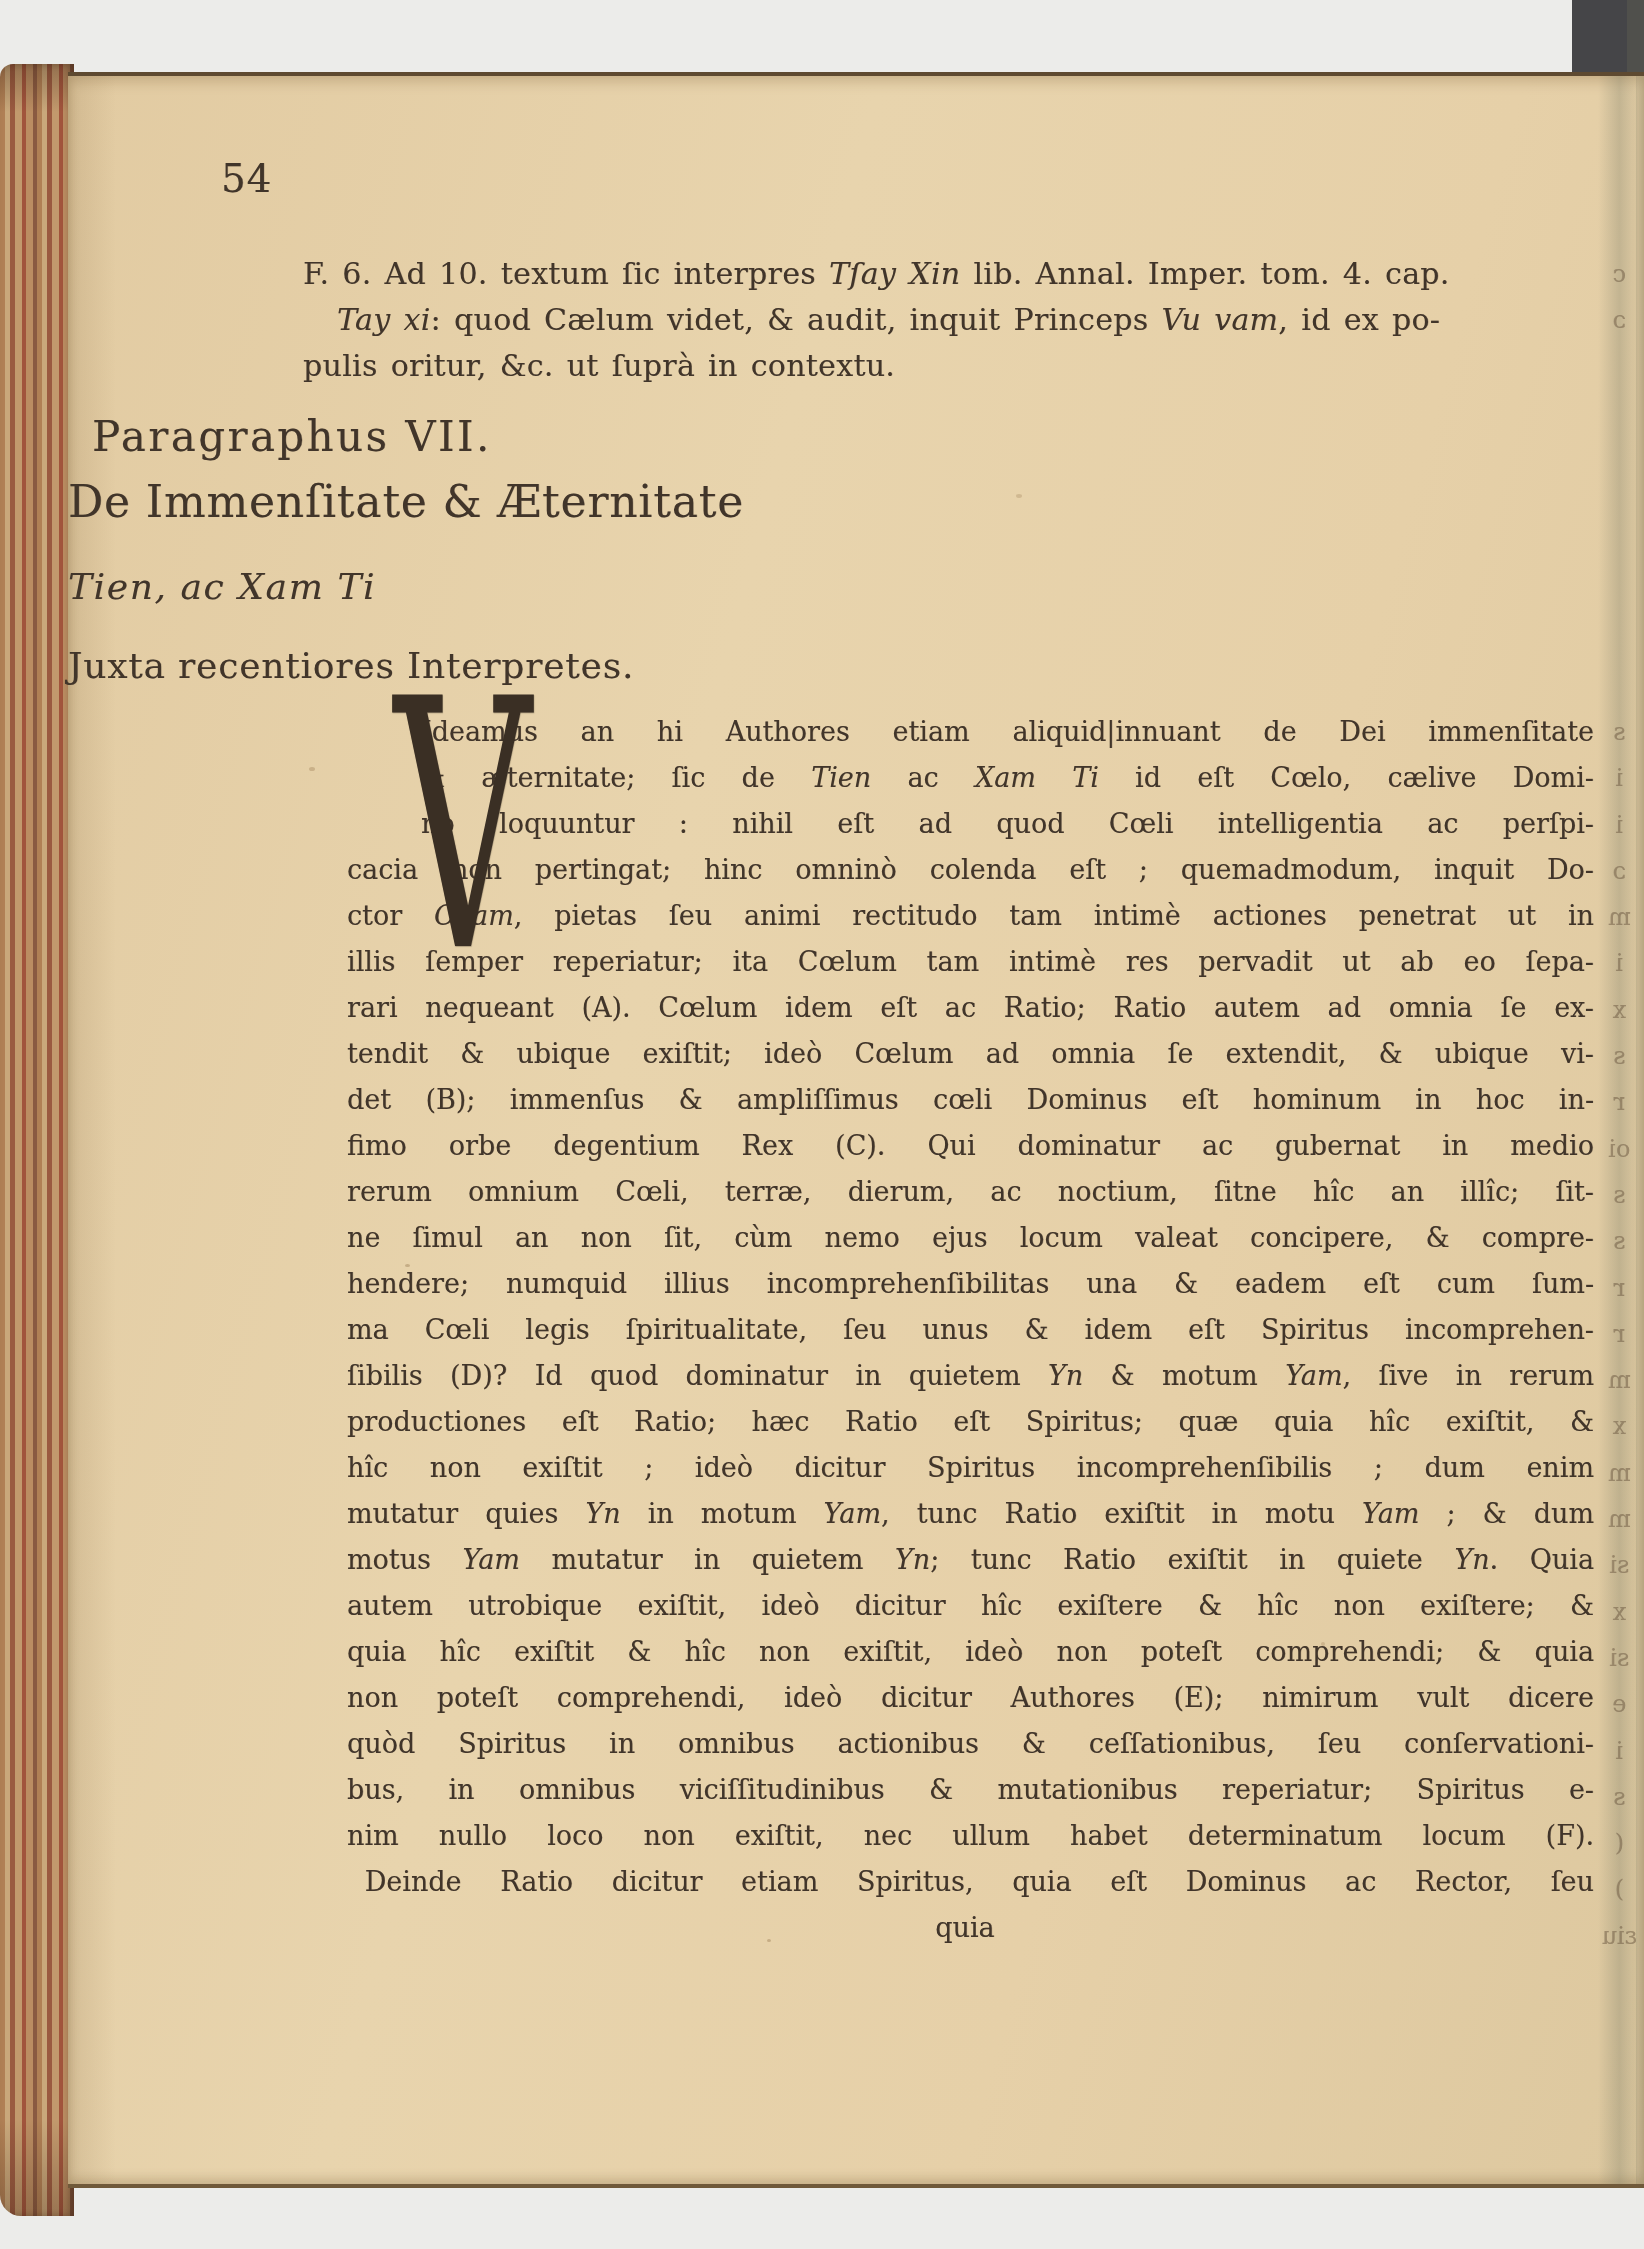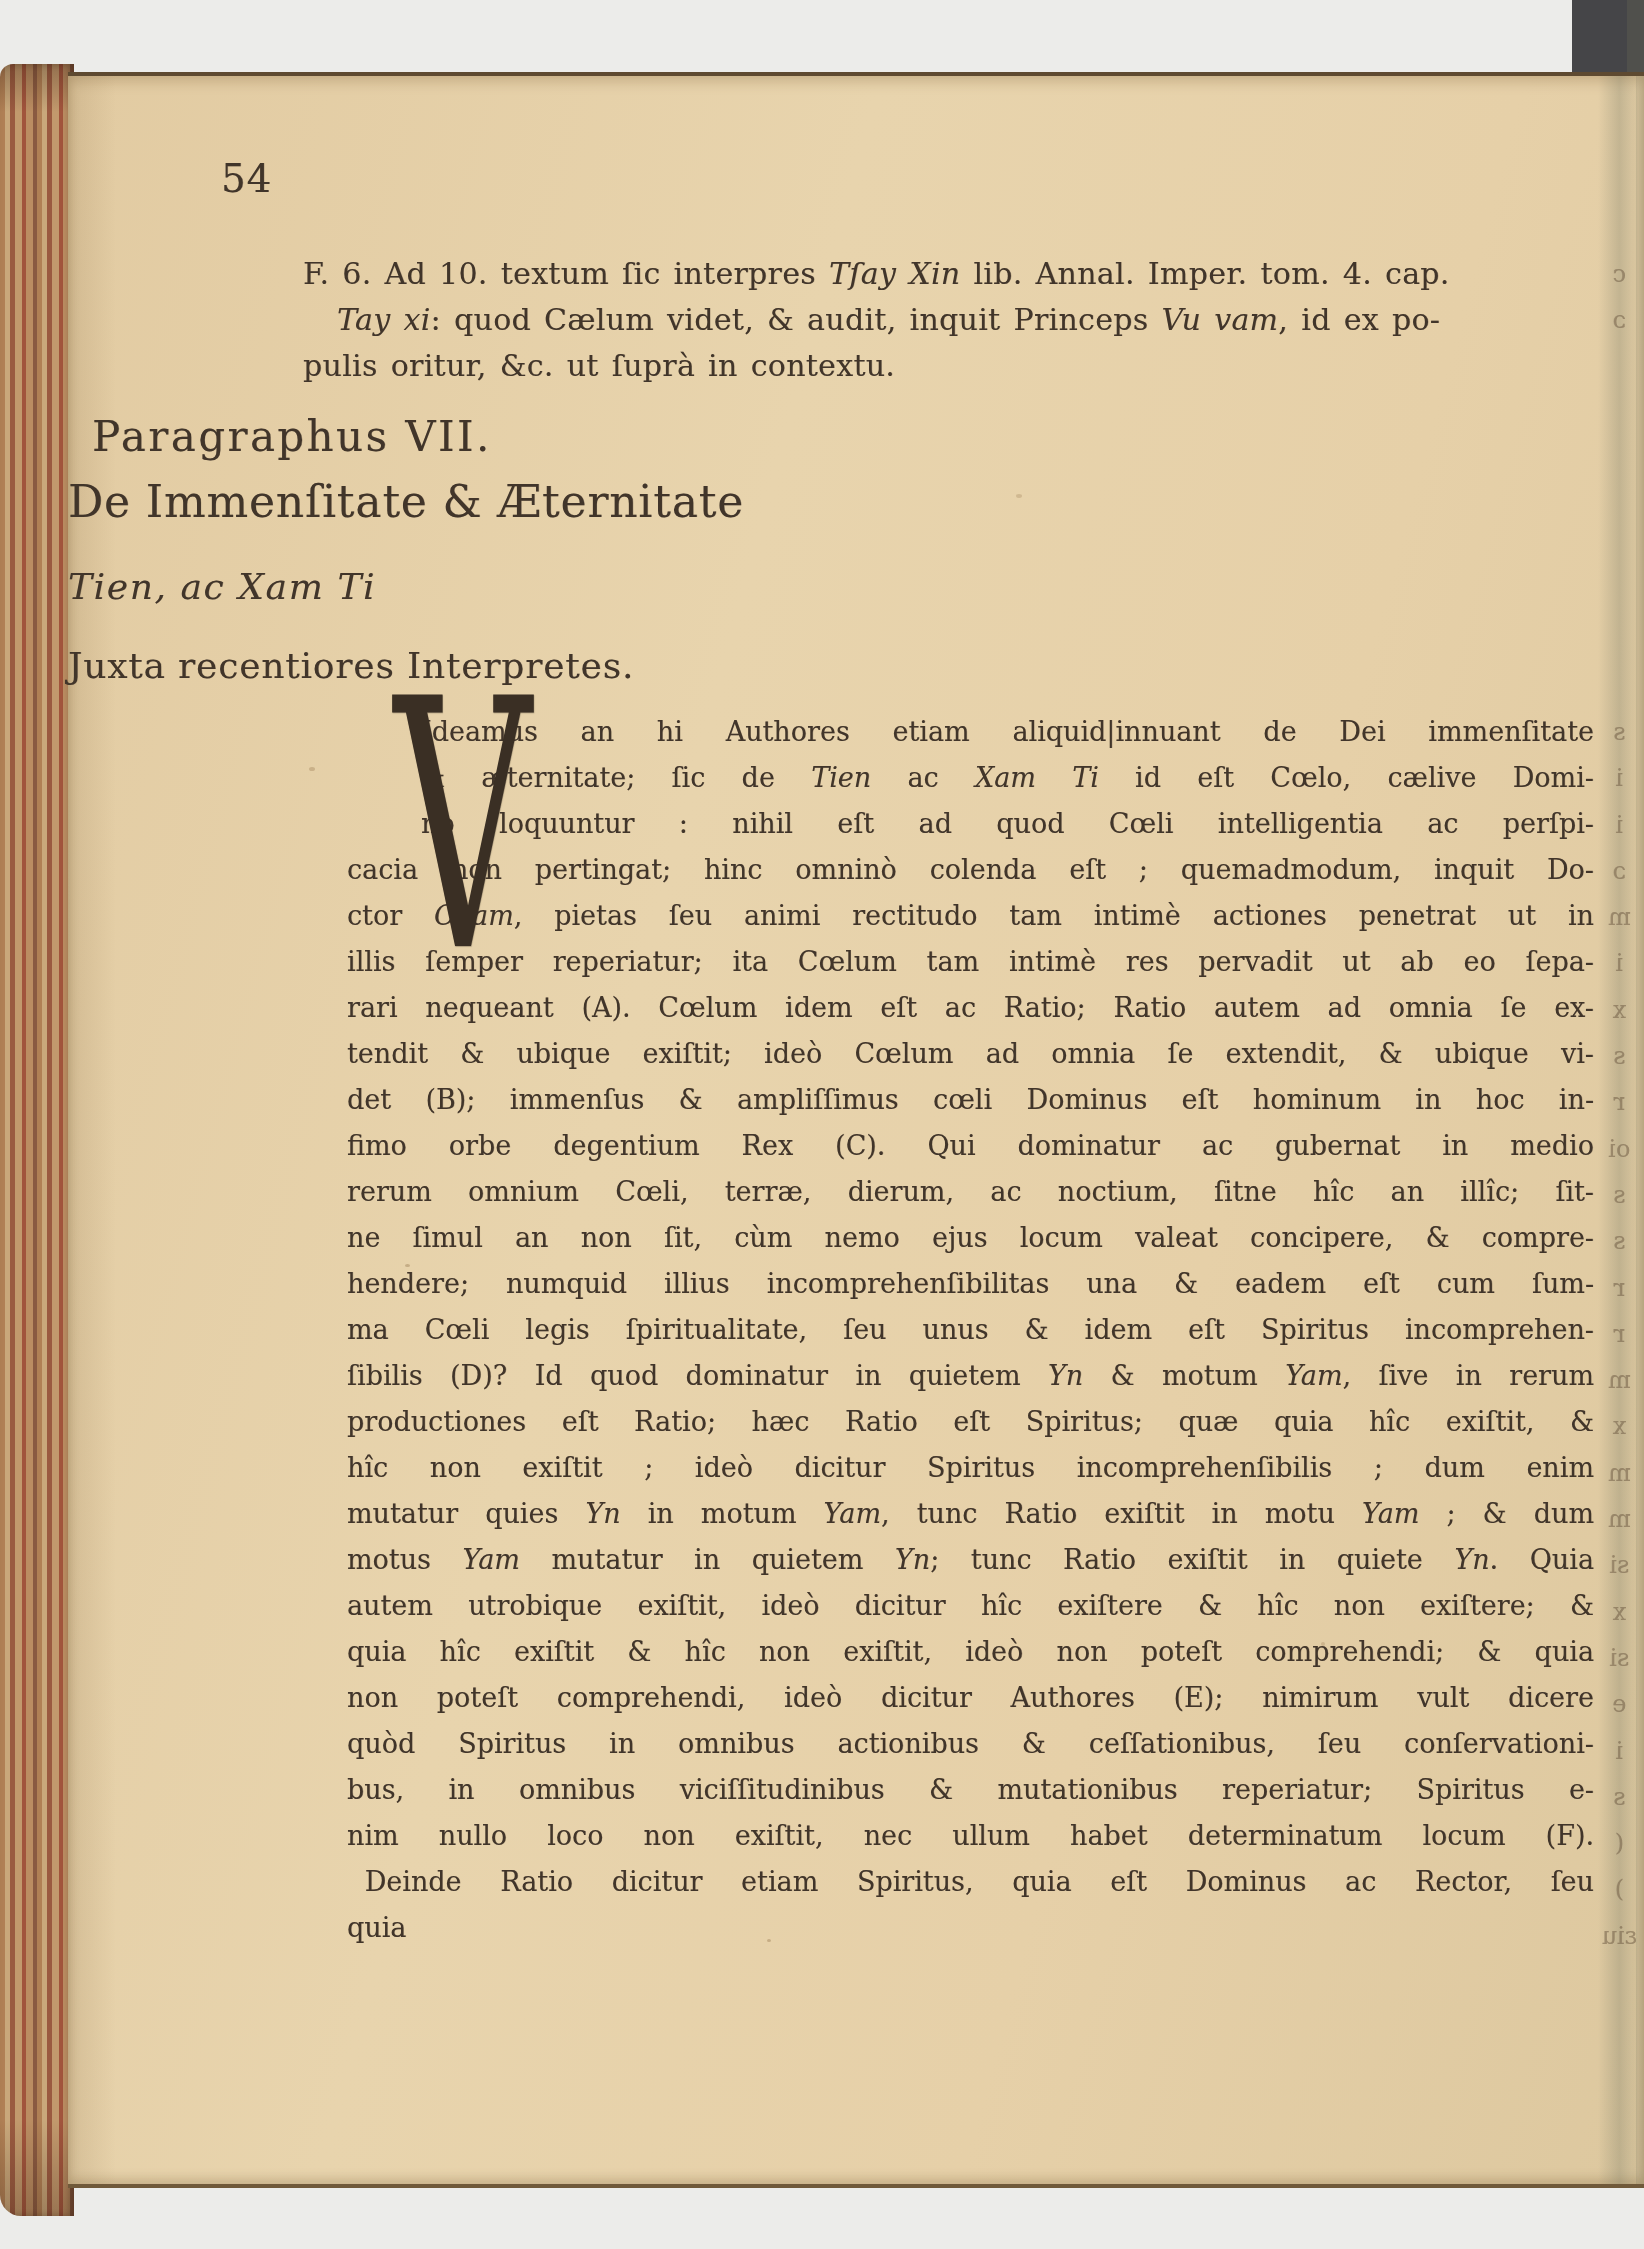--- a/index.html
+++ b/index.html
@@ -68,21 +68,21 @@
     text-align:justify;text-align-last:justify;
   }
   .bline.indent{margin-left:74px;}
   .bline.deinde{padding-left:17.7px;}
   .drop-cap{
     position:absolute;left:47px;top:-9.6px;font-size:345px;line-height:.74;
     transform:scaleX(.55);transform-origin:left top;
     color:#3a2f24;text-shadow:0.8px 0.8px 1.2px rgba(58,47,36,.4);
   }
   .catchword-line{
-    height:46px;line-height:46px;font-size:27px;text-align:left;padding-right:11.2px;
+    height:46px;line-height:46px;font-size:27px;text-align:center;padding-right:11.2px;
   }
   
   .setoff{position:absolute;left:1532px;width:39px;}
   .setoff span{
     position:absolute;left:0;width:39px;height:46px;line-height:46px;
     font-size:24px;color:#6a563f;opacity:.5;transform:scaleX(-1);text-align:center;
   }
   .setoff-intro{top:175px;}
   .setoff-body{top:633px;}
   

